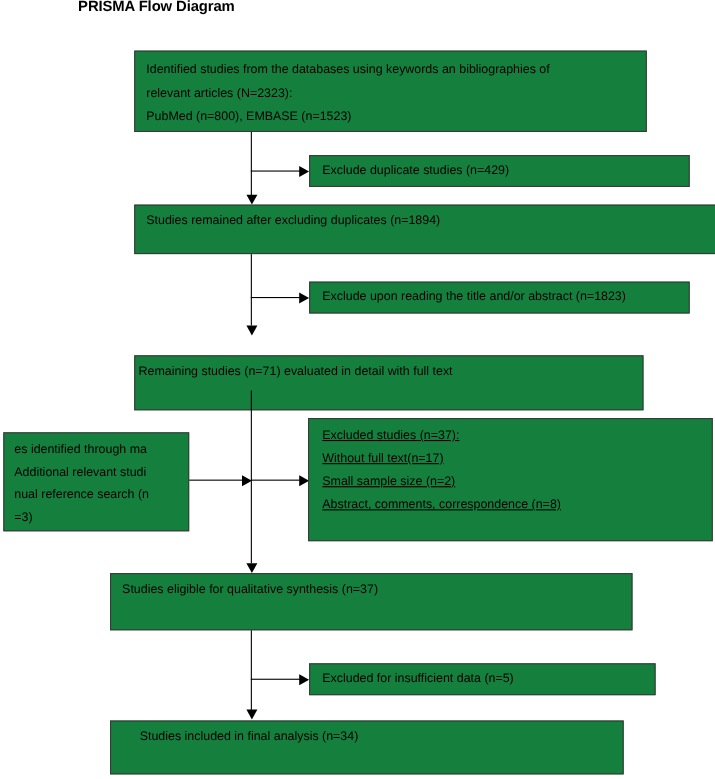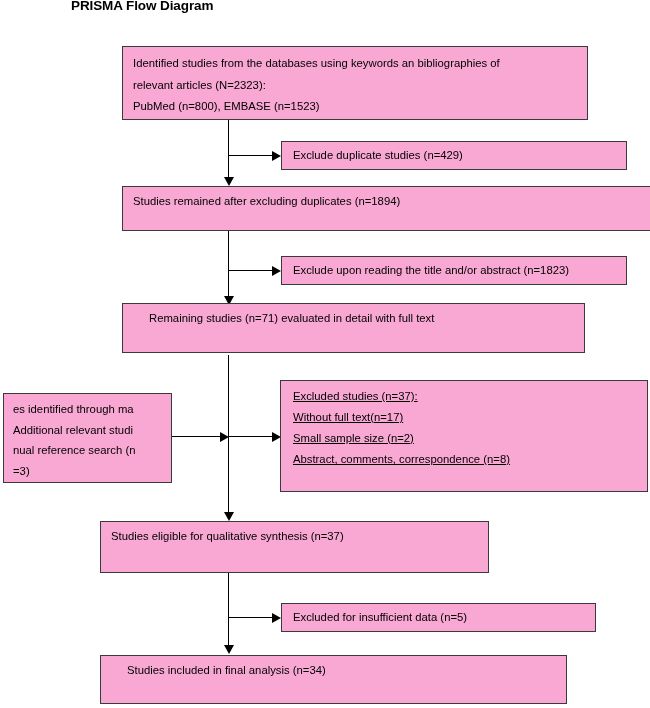--- a/index.html
+++ b/index.html
@@ -26,21 +26,21 @@
     font-size: 13.5px;
     font-weight: bold;
     letter-spacing: -0.1px;
     color: #000000;
     white-space: nowrap;
   }
   .box {
     position: absolute;
     box-sizing: border-box;
     border: 1.5px solid #3a3a3a;
-    background: #f9a8d4;
+    background: #15803d;
     font-size: 11.3px;
     line-height: 1.92;
     color: #000000;
   }
   .box .txt {
     display: block;
     padding: 0;
   }
   .justify {
     text-align: justify;
@@ -105,21 +105,21 @@
   <div class="vline" style="left:228px; top:231px; height:65px;"></div>
   <div class="arrow-down" style="left:224px; top:296px;"></div>
 
   <div class="hline" style="left:228px; top:270px; width:45px;"></div>
   <div class="arrow-right" style="left:272px; top:266px;"></div>
 
   <div class="box" style="left:281px; top:256px; width:346px; height:29px; padding:3px 0 0 11px;">
     <span class="txt">Exclude upon reading the title and/or abstract (n=1823)</span>
   </div>
 
-  <div class="box" style="left:122px; top:303px; width:463px; height:50px; padding:4px 0 0 26px;">
+  <div class="box" style="left:122px; top:323px; width:463px; height:50px; padding:4px 0 0 3px;">
     <span class="txt">Remaining studies (n=71) evaluated in detail with full text</span>
   </div>
 
   <div class="vline" style="left:228px; top:355px; height:157px;"></div>
   <div class="arrow-down" style="left:224px; top:512px;"></div>
 
   <div class="box" style="left:3px; top:393px; width:169px; height:90px; padding:5px 9px 0 9px; line-height:1.83;">
     <span class="txt justify">es identified through ma</span>
     <span class="txt justify">Additional relevant studi</span>
     <span class="txt justify">nual reference search (n</span>
@@ -132,21 +132,21 @@
   <div class="hline" style="left:228px; top:436px; width:45px;"></div>
   <div class="arrow-right" style="left:272px; top:432px;"></div>
 
   <div class="box" style="left:280px; top:380px; width:368px; height:112px; padding:5px 0 0 12px; line-height:1.86;text-decoration:underline;">
     <span class="txt">Excluded studies (n=37):</span>
     <span class="txt indent1">Without full text(n=17)</span>
     <span class="txt indent1">Small sample size (n=2)</span>
     <span class="txt indent1">Abstract, comments, correspondence (n=8)</span>
   </div>
 
-  <div class="box" style="left:100px; top:521px; width:389px; height:52px; padding:4px 0 0 10px;">
+  <div class="box" style="left:100px; top:521px; width:475px; height:52px; padding:4px 0 0 10px;">
     <span class="txt">Studies eligible for qualitative synthesis (n=37)</span>
   </div>
 
   <div class="vline" style="left:228px; top:573px; height:73px;"></div>
   <div class="arrow-down" style="left:224px; top:645px;"></div>
 
   <div class="hline" style="left:228px; top:617px; width:45px;"></div>
   <div class="arrow-right" style="left:272px; top:613px;"></div>
 
   <div class="box" style="left:281px; top:603px; width:315px; height:29px; padding:3px 0 0 11px;">

